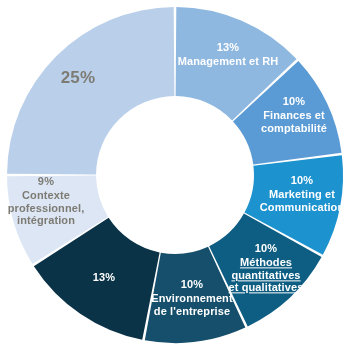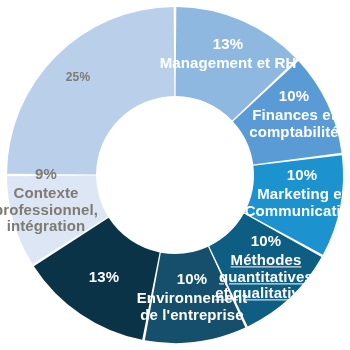--- a/index.html
+++ b/index.html
@@ -26,31 +26,31 @@
   .slice-label {
     position: absolute;
     text-align: center;
     line-height: 1.12;
     transform: translate(-50%, -50%);
     pointer-events: none;
     white-space: nowrap;
   }
   .slice-pct {
     display: block;
-    font-size: 15px;
+    font-size: 11px;
     font-weight: bold;
     letter-spacing: 0.2px;
     margin-bottom: 2px;
   }
   .slice-pct.big {
-    font-size: 12px;
+    font-size: 17px;
   }
   .slice-name {
     display: block;
-    font-size: 15px;
+    font-size: 11px;
     font-weight: bold;
     letter-spacing: 0.1px;
     text-align: center;
   }
 </style>
 </head>
 <body>
 
 <div id="chart-wrap">
   <svg id="donut" viewBox="0 0 350 350">

